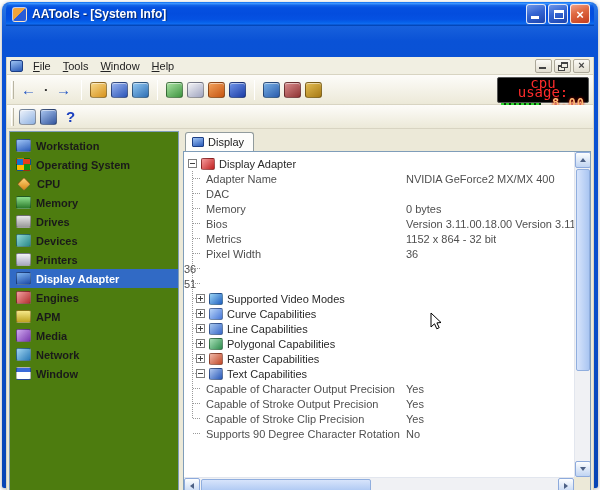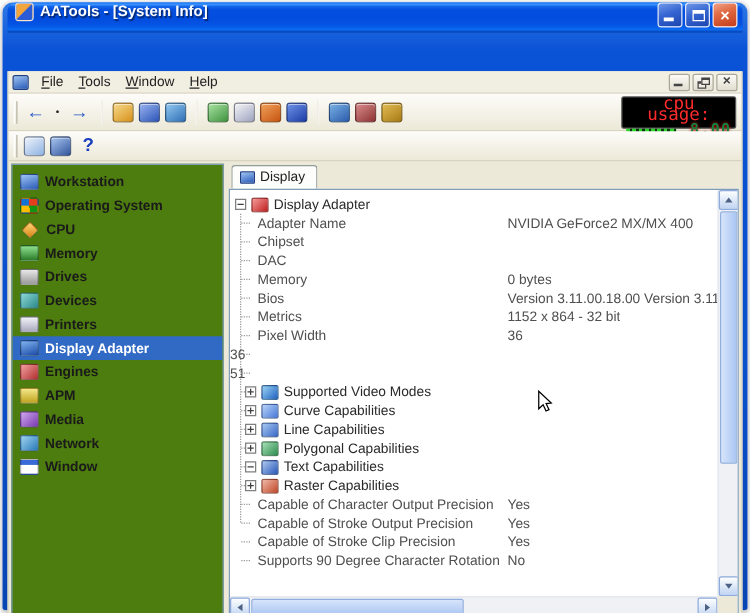--- a/index.html
+++ b/index.html
@@ -4,21 +4,21 @@
 <style>
   * { margin:0; padding:0; box-sizing:border-box; }
   html,body { width:600px; height:490px; overflow:hidden; background:#fff;
     font-family:"Liberation Sans", sans-serif; font-size:11px; color:#222; }
 
   
   .window { position:absolute; left:2px; top:2px; width:596px; height:486px;
     border-radius:8px 8px 2px 2px;
     background:linear-gradient(180deg,#2e79e6 0%, #0a52d6 8%, #0a4fcb 60%, #0845b4 100%);
     padding:0 4px 4px 4px; box-shadow:0 1px 4px rgba(0,0,0,.35); }
-  .titlebar { height:24px; display:flex; padding:0 4px 0 6px;
+  .titlebar { height:24px; display:flex; align-items:center; padding:0 4px 0 6px;
     border-radius:7px 7px 0 0;
     background:linear-gradient(180deg,#0a6cf1 0%,#3d95ff 6%,#1263e8 14%,#0550e0 24%,#034dde 48%,#0551e2 72%,#0661ea 84%,#0e6af0 90%,#0550c8 96%,#033da8 100%); }
   .app-icon { width:15px; height:15px; border-radius:3px; flex:0 0 auto;
     background:linear-gradient(135deg,#f3a43a 0 48%,#2a5cd8 48%); border:1px solid rgba(255,255,255,.7); }
   .title-text { color:#fff; font-weight:bold; font-size:12px; margin-left:5px; flex:1;
     text-shadow:1px 1px 1px rgba(0,0,0,.55); white-space:nowrap; overflow:hidden; }
   .winbtns { display:flex; gap:2px; }
   .wbtn { width:20px; height:20px; border-radius:3px; border:1px solid rgba(255,255,255,.85);
     display:flex; align-items:center; justify-content:center; position:relative;
     background:linear-gradient(160deg,#6f96e8 0%,#3565d2 45%,#1c44ae 100%); }
@@ -79,21 +79,21 @@
   .tb-icon[data-name="grid-view-icon"]      { background:linear-gradient(145deg,#aac6f0,#33569e); }
 
   
   .cpu { margin-left:auto; width:92px; height:26px; background:#000; border:1px solid #555;
     border-radius:2px; padding:1px 3px; display:flex; flex-direction:column; justify-content:space-between; }
   .cpu-l { color:#ff2b2b; font-size:14px; line-height:9px; text-align:center;
     font-family:"DejaVu Sans Mono", monospace; }
   .cpu-bottom { display:flex; align-items:flex-end; justify-content:space-between; }
   .cpu-meter { width:40px; height:4px; margin-bottom:2px;
     background:repeating-linear-gradient(90deg,#2bd42b 0 3px,#063806 3px 5px); }
-  .cpu-v { color:#15803d; font-family:"DejaVu Sans Mono", monospace; font-weight:bold;
+  .cpu-v { color:#fdba74; font-family:"DejaVu Sans Mono", monospace; font-weight:bold;
     font-size:12px; line-height:12px; letter-spacing:1px; text-shadow:0 0 3px #c00; }
 
   
   .main { flex:1; display:flex; padding:2px; gap:4px; min-height:0; }
   .sidebar { width:170px; background:#4d7c0f; border:1px solid #7f9db9; overflow:hidden; padding-top:4px; }
   .sb-item { height:19px; display:flex; align-items:center; padding-left:4px; cursor:default; }
   .sb-item.sel { background:#316ac5; }
   .sb-item.sel .sb-label { color:#fff; }
   .sb-label { font-weight:bold; color:#1a1a1a; white-space:nowrap; }
   .sb-icon { width:15px; height:13px; border-radius:2px; margin:0 5px 0 2px; flex:0 0 auto;
@@ -331,24 +331,20 @@
             <div class="tree-vline" data-name="tree-connector-line"></div>
           <div class="tree-row lv0" data-name="tree-group-display-adapter">
                 <span class="expand-box" data-name="collapse-icon"></span>
                 <span class="node-icon" data-name="display-adapter-card-icon"></span>
                 <span class="g-label" data-name="tree-group-label">Display Adapter</span>
               </div>
               <div class="tree-row stub" data-name="tree-item-adapter-name">
                 <span class="leaf-name" data-name="property-name">Adapter Name</span>
                 <span class="leaf-value" data-name="property-value">NVIDIA GeForce2 MX/MX 400</span>
               </div>
-              <div class="tree-row stub" data-name="tree-item-chipset">
-                <span class="leaf-name" data-name="property-name">Chipset</span>
-                <span class="leaf-value" data-name="property-value"></span>
-              </div>
               <div class="tree-row stub" data-name="tree-item-dac">
                 <span class="leaf-name" data-name="property-name">DAC</span>
                 <span class="leaf-value" data-name="property-value"></span>
               </div>
               <div class="tree-row stub" data-name="tree-item-memory">
                 <span class="leaf-name" data-name="property-name">Memory</span>
                 <span class="leaf-value" data-name="property-value">0 bytes</span>
               </div>
               <div class="tree-row stub" data-name="tree-item-bios">
                 <span class="leaf-name" data-name="property-name">Bios</span>
@@ -381,29 +377,29 @@
               <div class="tree-row stub lv1" data-name="tree-group-line-capabilities">
                 <span class="expand-box plus" data-name="expand-icon"></span>
                 <span class="node-icon" data-name="line-capabilities-icon"></span>
                 <span class="g-label" data-name="tree-group-label">Line Capabilities</span>
               </div>
               <div class="tree-row stub lv1" data-name="tree-group-polygonal-capabilities">
                 <span class="expand-box plus" data-name="expand-icon"></span>
                 <span class="node-icon" data-name="polygonal-capabilities-icon"></span>
                 <span class="g-label" data-name="tree-group-label">Polygonal Capabilities</span>
               </div>
+              <div class="tree-row stub lv1" data-name="tree-group-raster-capabilities">
+                <span class="expand-box plus" data-name="expand-icon"></span>
+                <span class="node-icon" data-name="raster-capabilities-icon"></span>
+                <span class="g-label" data-name="tree-group-label">Raster Capabilities</span>
+              </div>
               <div class="tree-row stub lv1" data-name="tree-group-text-capabilities">
                 <span class="expand-box" data-name="collapse-icon"></span>
                 <span class="node-icon" data-name="text-capabilities-icon"></span>
                 <span class="g-label" data-name="tree-group-label">Text Capabilities</span>
-              </div>
-              <div class="tree-row stub lv1" data-name="tree-group-raster-capabilities">
-                <span class="expand-box plus" data-name="expand-icon"></span>
-                <span class="node-icon" data-name="raster-capabilities-icon"></span>
-                <span class="g-label" data-name="tree-group-label">Raster Capabilities</span>
               </div>
               <div class="tree-row stub" data-name="tree-item-capable-of-character-output-precision">
                 <span class="leaf-name" data-name="property-name">Capable of Character Output Precision</span>
                 <span class="leaf-value" data-name="property-value">Yes</span>
               </div>
               <div class="tree-row stub" data-name="tree-item-capable-of-stroke-output-precision">
                 <span class="leaf-name" data-name="property-name">Capable of Stroke Output Precision</span>
                 <span class="leaf-value" data-name="property-value">Yes</span>
               </div>
               <div class="tree-row stub" data-name="tree-item-capable-of-stroke-clip-precision">

